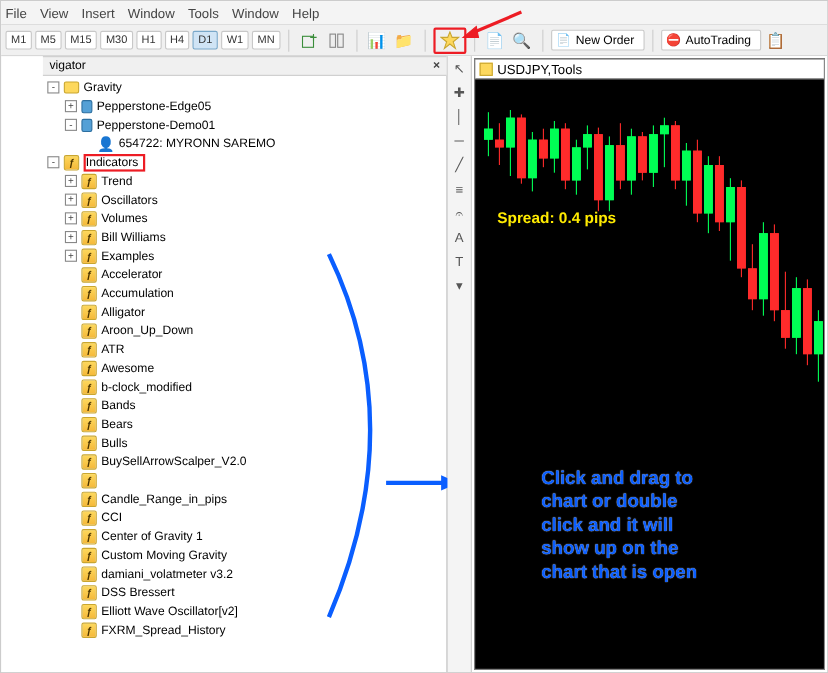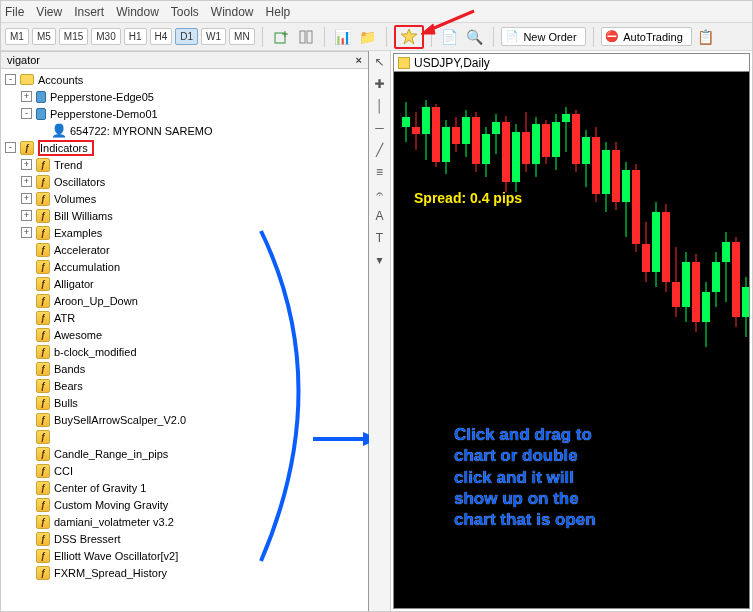--- a/index.html
+++ b/index.html
@@ -65,20 +65,21 @@
   }
   .red-arrow {
     position:absolute;
     stroke:#ed1c24; fill:#ed1c24;
   }
 
   
   .main {
     display: flex;
     height: calc(100% - 50px);
+    padding-left: 38px;
   }
   .navigator {
     width: 368px;
     border-right: 1px solid #999;
     display: flex; flex-direction: column;
     background:#fff;
     position:relative;
   }
   .nav-header {
     background:#f0f0f0;
@@ -256,21 +257,21 @@
   <div class="navigator">
     <div class="nav-header">
       <span>vigator</span>
       <span class="x">×</span>
     </div>
     <div class="tree" id="tree">
         <div class="tree-row">
           <span class="sp" style="width: 0px;"></span>
           <span class="exp">-</span>
           <span class="ico ico-folder"></span>
-          <span class="lbl">Accounts</span>
+          <span class="lbl">Gravity</span>
         </div>
         <div class="tree-row">
           <span class="sp" style="width: 16px;"></span>
           <span class="exp">+</span>
           <span class="ico ico-acct"></span>
           <span class="lbl">Pepperstone-Edge05</span>
         </div>
         <div class="tree-row">
           <span class="sp" style="width: 16px;"></span>
           <span class="exp">-</span>
@@ -460,21 +461,21 @@
       <div class="vi">╱</div>
       <div class="vi">≡</div>
       <div class="vi">𝄐</div>
       <div class="vi">A</div>
       <div class="vi">T</div>
       <div class="vi">▾</div>
     </div>
     <div class="chart-win">
       <div class="chart-title">
         <span class="cti"></span>
-        <span>USDJPY,Daily</span>
+        <span>USDJPY,Tools</span>
       </div>
       <div class="chart-canvas" id="chart-canvas">
         <div class="spread-txt">Spread: 0.4 pips</div>
       <div class="candle up" style="left: 8px; width: 8px; top: 0px; height: 100%;">
             <div class="wick" style="top: 30px; height: 40px;"></div>
             <div class="body" style="top: 45px; height: 10px;"></div>
           </div>
           <div class="candle dn" style="left: 18px; width: 8px; top: 0px; height: 100%;">
             <div class="wick" style="top: 40px; height: 38px;"></div>
             <div class="body" style="top: 55px; height: 7px;"></div>

